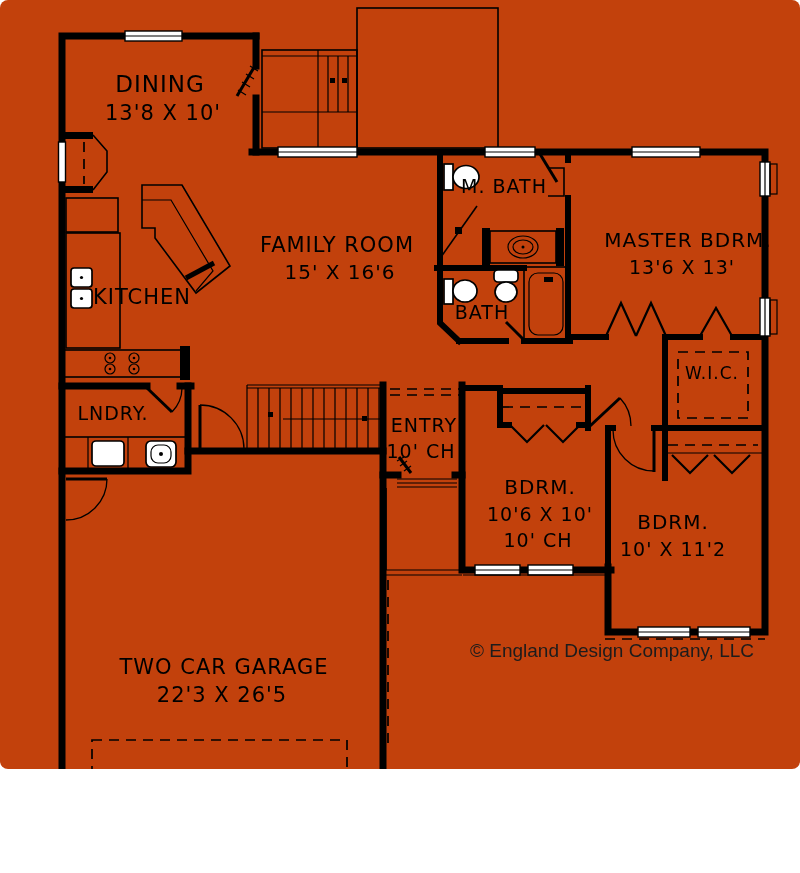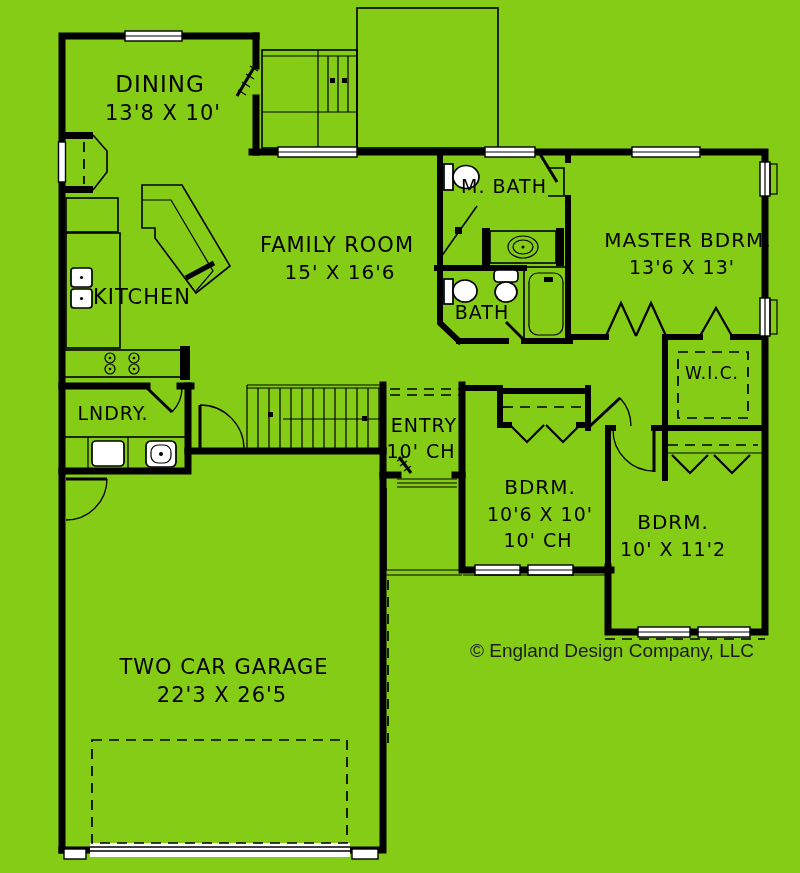--- a/index.html
+++ b/index.html
@@ -1,17 +1,17 @@
 <!DOCTYPE html>
 <html><head>
 <meta charset="utf-8">
 <style>
   html,body{margin:0;padding:0;background:#ffffff;}
-  .stage{position:relative;width:800px;height:873px;background:#84cc16;overflow:hidden;
-         font-family:"DejaVu Sans", sans-serif;}
+  .stage{position:relative;width:800px;height:769px;background:#c2410c;overflow:hidden;
+         font-family:"DejaVu Sans", sans-serif;border-radius:8px;}
   svg{display:block}
   .room-label{font-family:"DejaVu Sans", sans-serif;fill:#000000;letter-spacing:1px;}
   .copyright{font-family:"Liberation Sans", sans-serif;fill:#1c1c1c;letter-spacing:0px;}
   .wall{stroke:#000000;fill:none;stroke-width:7;stroke-linecap:square;}
   .iwall{stroke:#000000;fill:none;stroke-width:6;stroke-linecap:square;}
   .thin{stroke:#000000;fill:none;stroke-width:1.6;}
   .vthin{stroke:#000000;fill:none;stroke-width:1.2;}
   .dash{stroke:#000000;fill:none;stroke-width:1.7;stroke-dasharray:10 7;}
   .leaf{stroke:#000000;fill:none;stroke-width:3;}
   .arc{stroke:#000000;fill:none;stroke-width:1.3;}

